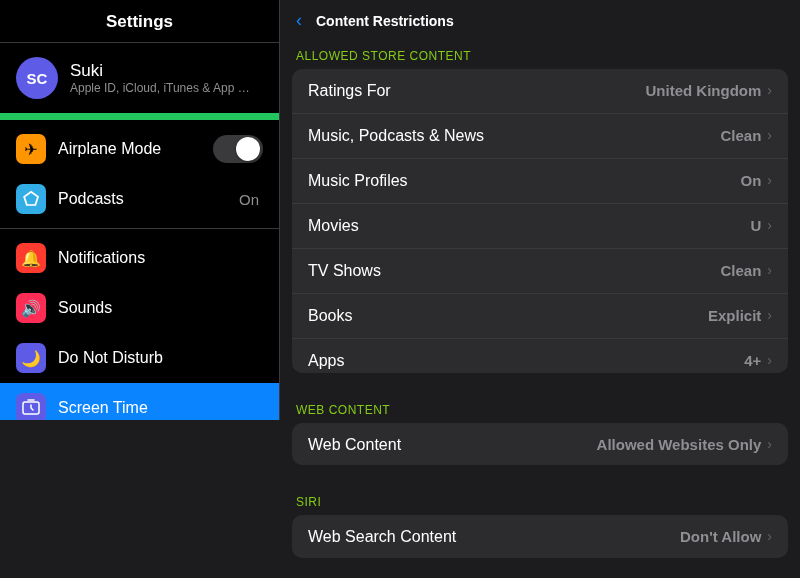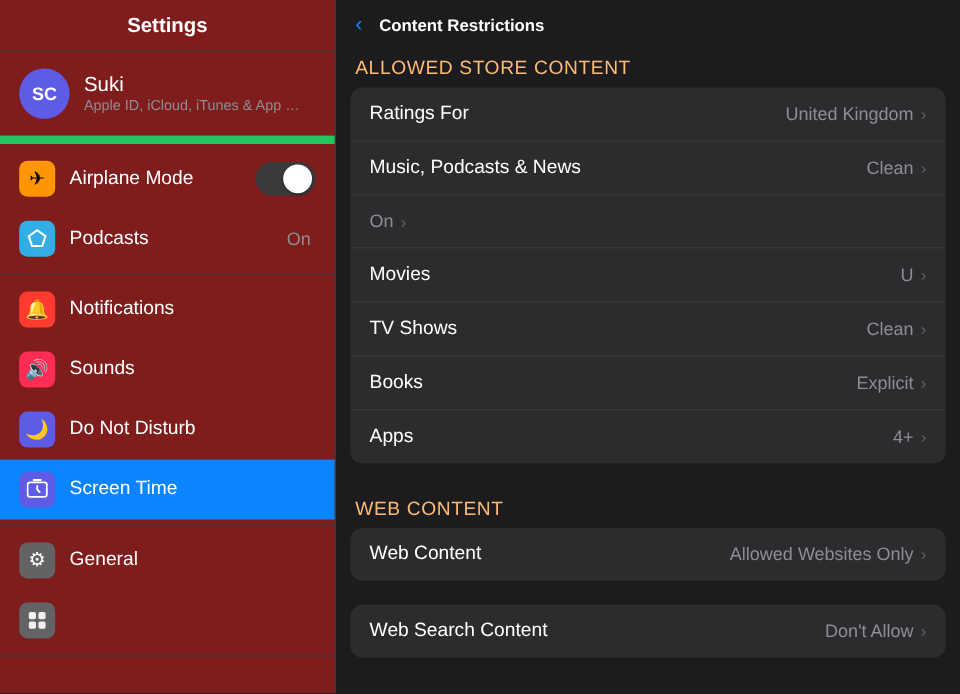--- a/index.html
+++ b/index.html
@@ -9,25 +9,25 @@
       display: flex;
       font-family: -apple-system, BlinkMacSystemFont, 'Helvetica Neue', Arial, sans-serif;
       background: #1c1c1e;
       overflow: hidden;
     }
 
     
     .sidebar {
       width: 280px;
       min-width: 280px;
-      background: #7f1d1d;
+      background: #000000;
       display: flex;
       flex-direction: column;
       border-right: 1px solid #3a3a3c;
-      height: 578px;
+      height: 420px;
       overflow: hidden;
     }
 
     .sidebar-header {
       text-align: center;
       padding: 12px 0 10px;
       font-size: 17px;
       font-weight: 600;
       color: #fff;
       border-bottom: 1px solid #3a3a3c;
@@ -169,56 +169,56 @@
       color: #0a84ff;
     }
 
     .nav-current {
       font-size: 14px;
       font-weight: 600;
       color: #fff;
     }
 
     .section-label {
-      font-size: 16px;
-      color: #fdba74;
+      font-size: 12px;
+      color: #84cc16;
       text-transform: uppercase;
       letter-spacing: 0.5px;
       padding: 10px 16px 6px;
     }
 
     .list-group {
       background: #2c2c2e;
       border-radius: 10px;
       margin: 0 12px 20px;
       overflow: hidden;
     }
 
     .list-row {
       display: flex;
-      align-items: center;
       padding: 13px 16px;
       border-bottom: 1px solid #3a3a3c;
       cursor: pointer;
     }
 
     .list-row:last-child {
       border-bottom: none;
     }
 
     .list-row-label {
       font-size: 16px;
       color: #fff;
       flex: 1;
     }
 
     .list-row-value {
       font-size: 15px;
       color: #8e8e93;
       margin-right: 6px;
+      font-weight: bold;
     }
 
     .chevron {
       color: #636366;
       font-size: 14px;
     }
 
     
     .bg-orange { background: #ff9500; }
     .bg-blue { background: #007aff; }
@@ -316,20 +316,21 @@
       <span class="list-row-label">Ratings For</span>
       <span class="list-row-value">United Kingdom</span>
       <span class="chevron">›</span>
     </div>
     <div class="list-row">
       <span class="list-row-label">Music, Podcasts &amp; News</span>
       <span class="list-row-value">Clean</span>
       <span class="chevron">›</span>
     </div>
     <div class="list-row">
+      <span class="list-row-label">Music Profiles</span>
       <span class="list-row-value">On</span>
       <span class="chevron">›</span>
     </div>
     <div class="list-row">
       <span class="list-row-label">Movies</span>
       <span class="list-row-value">U</span>
       <span class="chevron">›</span>
     </div>
     <div class="list-row">
       <span class="list-row-label">TV Shows</span>
@@ -350,20 +351,21 @@
 
   <div class="section-label">WEB CONTENT</div>
   <div class="list-group">
     <div class="list-row">
       <span class="list-row-label">Web Content</span>
       <span class="list-row-value">Allowed Websites Only</span>
       <span class="chevron">›</span>
     </div>
   </div>
 
+  <div class="section-label">SIRI</div>
   <div class="list-group">
     <div class="list-row">
       <span class="list-row-label">Web Search Content</span>
       <span class="list-row-value">Don't Allow</span>
       <span class="chevron">›</span>
     </div>
   </div>
 </main>
 
 </body></html>

